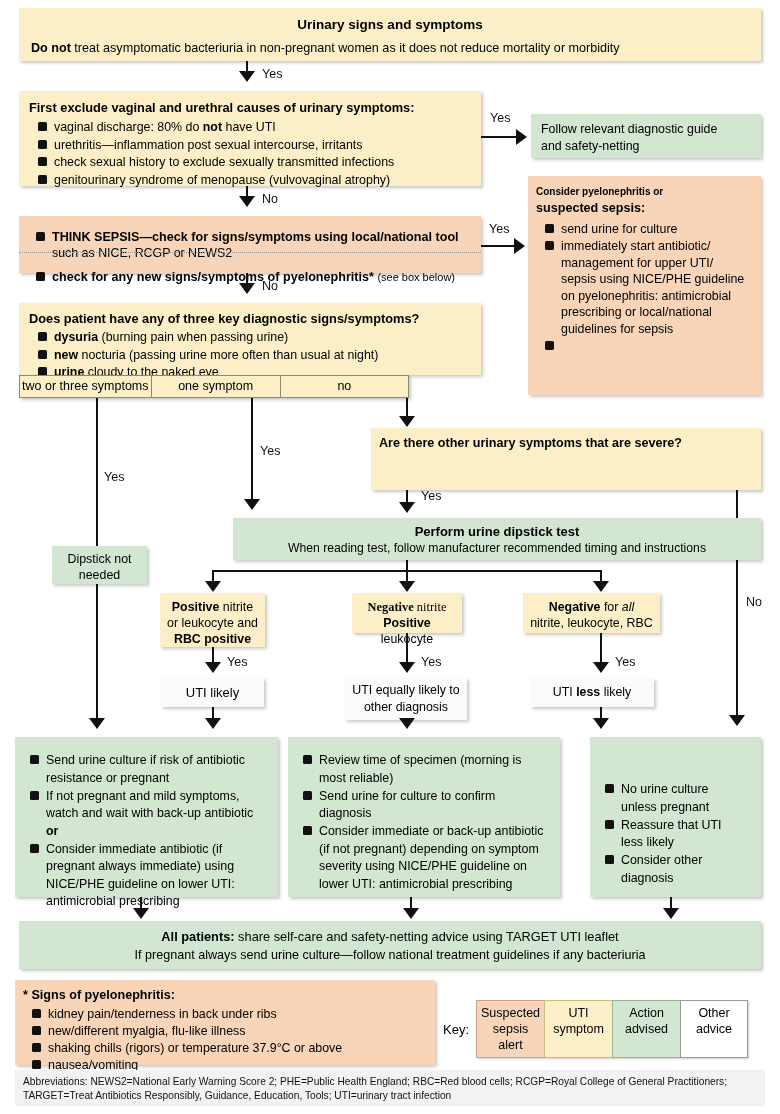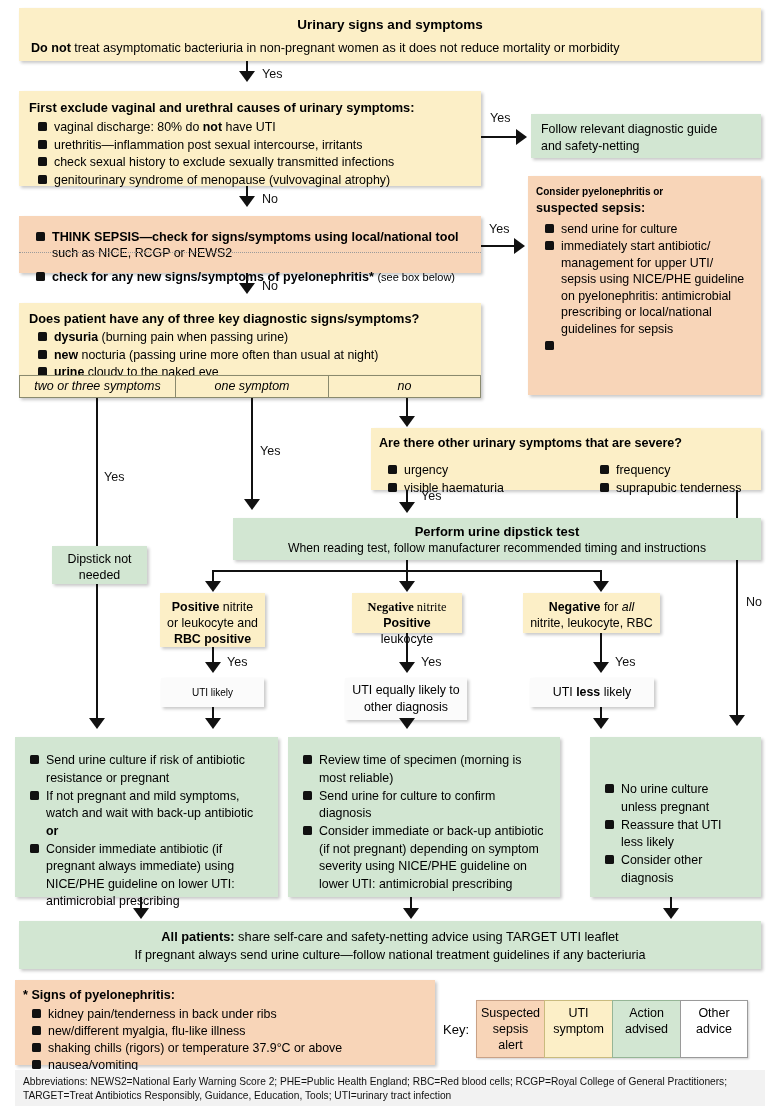--- a/index.html
+++ b/index.html
@@ -201,21 +201,21 @@
 
   <div class="box cream" style="left:19px;top:303px;width:462px;height:72px;padding:7px 10px 0 10px;">
     <div class="hdr" style="font-size:12.8px;line-height:17px;">Does patient have any of three key diagnostic signs/symptoms?</div>
     <ul class="bl" style="font-size:12.4px;line-height:17px;margin-top:2px;">
       <li><span class="bullet"></span><b>dysuria</b><span> (burning pain when passing urine)</span></li>
       <li><span class="bullet"></span><b>new</b><span> nocturia (passing urine more often than usual at night)</span></li>
       <li><span class="bullet"></span><b>urine</b><span> cloudy to the naked eye</span></li>
     </ul>
   </div>
 
-  <div class="splitrow" style="left:19px;top:375px;width:462px;height:23px;font-style:italic;">
+  <div class="splitrow" style="left:19px;top:375px;width:390px;height:23px;">
     <div class="cell" style="width:156px;">two or three symptoms</div>
     <div class="cell" style="width:153px;">one symptom</div>
     <div class="cell" style="width:153px;">no</div>
   </div>
 
   <div class="vline" style="left:96px;top:398px;height:323px;"></div>
   <div class="arrow-d" style="left:89px;top:718px;"></div>
   <div class="lbl" style="left:104px;top:470px;">Yes</div>
 
   <div class="box green" style="left:52px;top:546px;width:95px;height:38px;padding:5px 4px 0 4px;">
@@ -225,30 +225,20 @@
 
   <div class="vline" style="left:251px;top:398px;height:104px;"></div>
   <div class="arrow-d" style="left:244px;top:499px;"></div>
   <div class="lbl" style="left:260px;top:444px;">Yes</div>
 
   <div class="vline" style="left:406px;top:398px;height:21px;"></div>
   <div class="arrow-d" style="left:399px;top:416px;"></div>
 
   <div class="box cream" style="left:371px;top:428px;width:390px;height:62px;padding:7px 8px 0 8px;">
     <div class="hdr" style="font-size:12.6px;line-height:17px;">Are there other urinary symptoms that are severe?</div>
-    <div style="display:flex;margin-top:2px;">
-      <ul class="bl" style="font-size:12.4px;line-height:17px;width:196px;">
-        <li><span class="bullet"></span><span>urgency</span></li>
-        <li><span class="bullet"></span><span>visible haematuria</span></li>
-      </ul>
-      <ul class="bl" style="font-size:12.4px;line-height:17px;">
-        <li><span class="bullet"></span><span>frequency</span></li>
-        <li><span class="bullet"></span><span>suprapubic tenderness</span></li>
-      </ul>
-    </div>
   </div>
 
   <div class="vline" style="left:406px;top:490px;height:15px;"></div>
   <div class="arrow-d" style="left:399px;top:502px;"></div>
   <div class="lbl" style="left:421px;top:489px;">Yes</div>
 
   <div class="vline" style="left:736px;top:490px;height:228px;"></div>
   <div class="arrow-d" style="left:729px;top:715px;"></div>
   <div class="lbl" style="left:746px;top:595px;">No</div>
 
@@ -288,21 +278,21 @@
 
   <div class="vline" style="left:406px;top:633px;height:32px;"></div>
   <div class="arrow-d" style="left:399px;top:662px;"></div>
   <div class="lbl" style="left:421px;top:655px;">Yes</div>
 
   <div class="vline" style="left:600px;top:633px;height:32px;"></div>
   <div class="arrow-d" style="left:593px;top:662px;"></div>
   <div class="lbl" style="left:615px;top:655px;">Yes</div>
 
   <div class="box white" style="left:161px;top:678px;width:103px;height:29px;padding:6px 4px 0 4px;">
-    <div class="t-center" style="font-size:10px;line-height:17px;">UTI likely</div>
+    <div class="t-center" style="font-size:13px;line-height:17px;">UTI likely</div>
   </div>
 
   <div class="box white" style="left:345px;top:678px;width:122px;height:42px;padding:4px 4px 0 4px;">
     <div class="t-center" style="font-size:12.4px;line-height:17px;">UTI equally likely to</div>
     <div class="t-center" style="font-size:12.4px;line-height:17px;">other diagnosis</div>
   </div>
 
   <div class="box white" style="left:530px;top:678px;width:124px;height:29px;padding:6px 4px 0 4px;">
     <div class="t-center" style="font-size:12.4px;line-height:17px;"><span>UTI </span><b>less</b><span> likely</span></div>
   </div>

